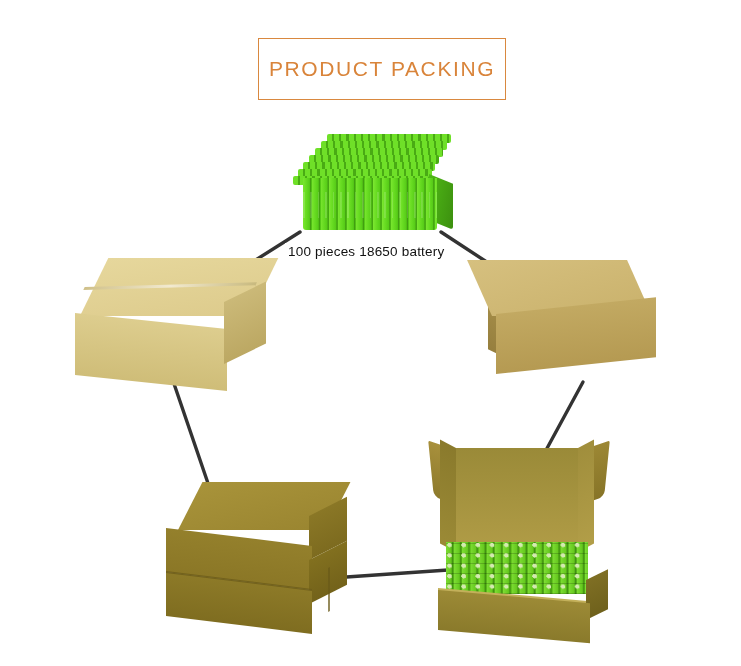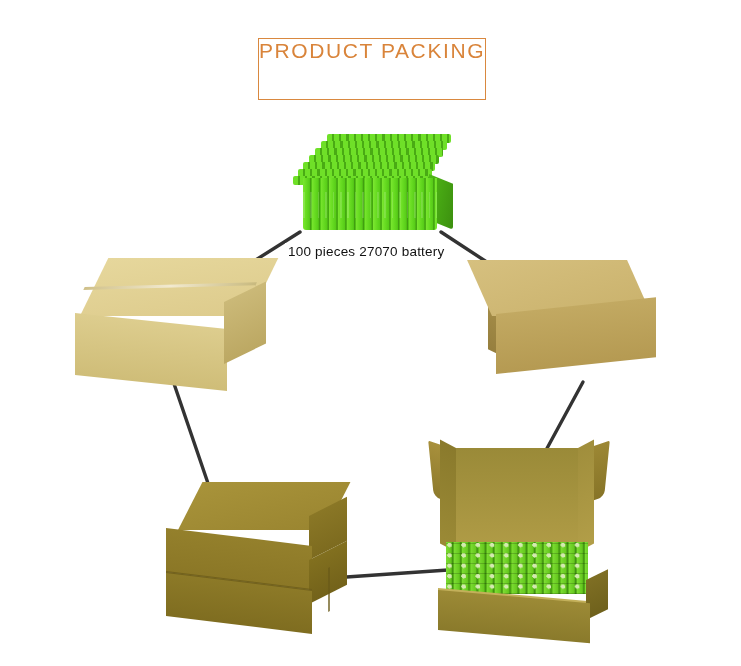--- a/index.html
+++ b/index.html
@@ -16,26 +16,26 @@
     height: 666px;
     background: #ffffff;
     overflow: hidden;
   }
 
   
   .title-box {
     position: absolute;
     left: 258px;
     top: 38px;
-    width: 228px;
+    width: 248px;
     height: 62px;
     border: 1px solid #d9883f;
     box-sizing: border-box;
     display: flex;
-    align-items: flex-start;
+    align-items: center;
     justify-content: center;
     background: #ffffff;
   }
   .title-text {
     color: #d9843a;
     font-size: 21px;
     letter-spacing: 1.6px;
     font-weight: 400;
     white-space: nowrap;
     font-family: "Liberation Sans", sans-serif;
@@ -335,21 +335,21 @@
   <svg id="links" viewBox="0 0 741 666" xmlns="http://www.w3.org/2000/svg">
     <g stroke="#333333" stroke-width="3.4" stroke-linecap="round" fill="none">
       <line x1="243" y1="268" x2="300" y2="232"></line>
       <line x1="441" y1="232" x2="499" y2="270"></line>
       <line x1="170" y1="372" x2="212" y2="495"></line>
       <line x1="583" y1="382" x2="545" y2="452"></line>
       <line x1="332" y1="578" x2="448" y2="570"></line>
     </g>
   </svg>
 
-  <div class="caption">100 pieces 27070 battery</div>
+  <div class="caption">100 pieces 18650 battery</div>
 
   <div class="node" id="battery-block">
     <div class="blk-top">
       <div class="blk-row" style="left:46px;  top:0px;  width:124px;"></div>
       <div class="blk-row" style="left:40px;  top:7px;  width:126px;"></div>
       <div class="blk-row" style="left:34px;  top:14px; width:128px;"></div>
       <div class="blk-row" style="left:28px;  top:21px; width:130px;"></div>
       <div class="blk-row" style="left:22px;  top:28px; width:132px;"></div>
       <div class="blk-row" style="left:17px;  top:35px; width:134px;"></div>
       <div class="blk-row" style="left:12px;  top:42px; width:136px;"></div>

